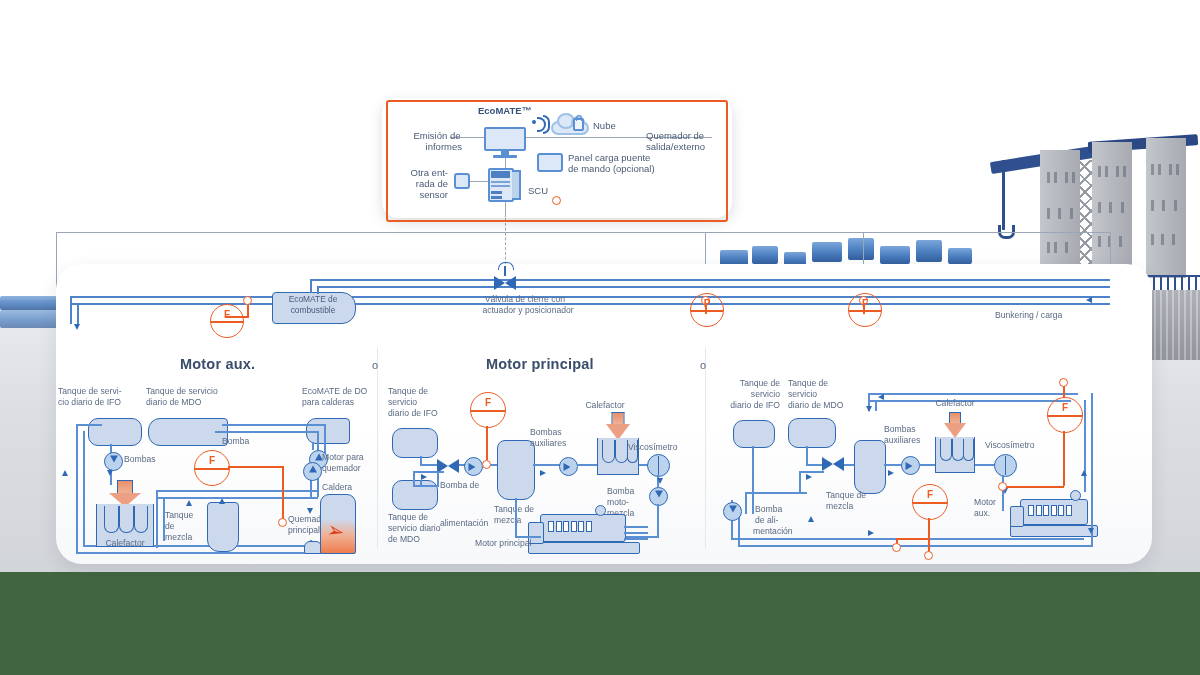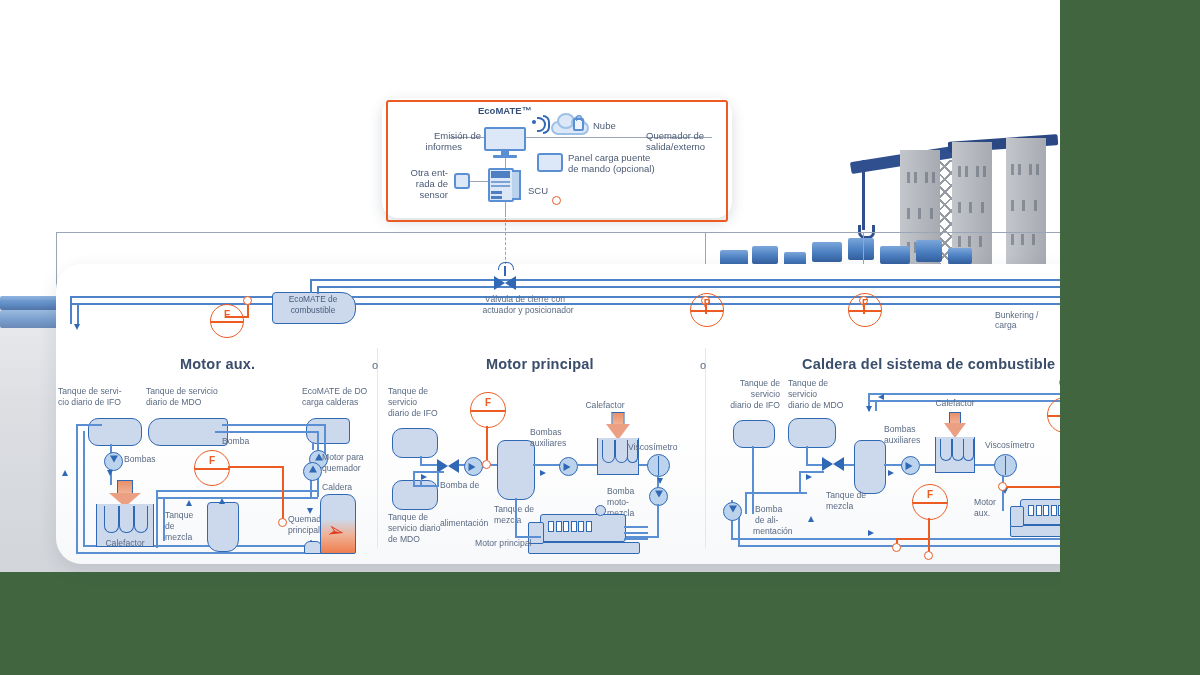--- a/index.html
+++ b/index.html
@@ -2,21 +2,21 @@
 <html><head>
 <meta charset="utf-8">
 <style>
   html,body{margin:0;padding:0;}
   body{
     width:1200px;height:675px;overflow:hidden;
     background:#41663f;
     font-family:"Liberation Sans", sans-serif;
     position:relative;
   }
-  #stage{position:absolute;left:0;top:0;width:1060px;height:675px;overflow:hidden;}
+  #stage{position:absolute;left:0;top:0;width:1200px;height:675px;overflow:hidden;}
 
   
   .bg-white{position:absolute;left:0;top:0;width:1200px;height:572px;background:#ffffff;}
   .bg-sea{position:absolute;left:0;top:300px;width:1200px;height:272px;
     background:linear-gradient(180deg,#e9ebee 0%,#dcdee2 40%,#d2d5d9 100%);}
   .bg-horizon{position:absolute;left:0;top:300px;width:1200px;height:2px;background:#c9ccd2;opacity:.6;}
 
   
   .ship{position:absolute;right:0;top:60px;width:220px;height:300px;overflow:hidden;}
   .hull{position:absolute;left:30px;top:230px;width:200px;height:110px;
@@ -246,21 +246,21 @@
 
   <div style="position:absolute;left:551px;top:113px;width:38px;height:22px;">
     <div style="position:absolute;left:0;top:8px;width:38px;height:14px;background:#dce8f7;border:2px solid #9dc1e6;border-radius:9px;box-sizing:border-box"></div>
     <div style="position:absolute;left:6px;top:0px;width:18px;height:16px;background:#dce8f7;border:2px solid #9dc1e6;border-radius:50%;box-sizing:border-box"></div>
     <div style="position:absolute;left:20px;top:3px;width:14px;height:13px;background:#dce8f7;border:2px solid #9dc1e6;border-radius:50%;box-sizing:border-box"></div>
     <div style="position:absolute;left:22px;top:5px;width:11px;height:13px;border:2px solid #5b8fd4;border-radius:2px;background:#eef4fb;box-sizing:border-box"></div>
     <div style="position:absolute;left:25px;top:2px;width:6px;height:6px;border:1.6px solid #5b8fd4;border-bottom:none;border-radius:4px 4px 0 0;box-sizing:border-box"></div>
   </div>
   <div class="eco-label" style="left:593px;top:120px;">Nube</div>
 
-  <div class="eco-label r" style="left:423px;top:130px;width:58px;text-align:right">Emisión de</div>
+  <div class="eco-label r" style="left:408px;top:130px;width:58px;text-align:center">Emisión de</div>
   <div class="eco-label r" style="left:404px;top:141px;width:58px;text-align:right">informes</div>
 
   <div class="eco-label" style="left:646px;top:130px;">Quemador de</div>
   <div class="eco-label" style="left:646px;top:141px;">salida/externo</div>
 
   <div style="position:absolute;left:537px;top:153px;width:26px;height:19px;border:2px solid #5b8fd4;border-radius:3px;background:#dce8f7;box-sizing:border-box"></div>
   <div class="eco-label" style="left:568px;top:152px;">Panel carga puente</div>
   <div class="eco-label" style="left:568px;top:163px;">de mando (opcional)</div>
 
   <div style="position:absolute;left:488px;top:168px;width:34px;height:34px;">
@@ -328,29 +328,28 @@
   <div class="tap" style="left:859px;top:296px"></div>
   <div class="oline" style="left:863px;top:305px;width:1.6px;height:9px"></div>
   <div class="sen" style="left:848px;top:293px;width:32px;height:32px">
     <span>F</span>
   </div>
 
   <div class="sec-title" style="left:180px;top:356px">Motor aux.</div>
   <div class="or" style="left:372px;top:359px">o</div>
   <div class="sec-title" style="left:486px;top:356px">Motor principal</div>
   <div class="or" style="left:700px;top:359px">o</div>
-  <div class="sec-title" style="left:802px;top:356px">Caldera del sistema de combustible</div>
 
   <div>
     <div class="lbl" style="left:58px;top:386px;width:90px">Tanque de servi-</div>
     <div class="lbl" style="left:58px;top:397px;width:90px">cio diario de IFO</div>
     <div class="lbl" style="left:146px;top:386px;width:100px">Tanque de servicio</div>
     <div class="lbl" style="left:146px;top:397px;width:100px">diario de MDO</div>
     <div class="lbl" style="left:302px;top:386px;width:90px">EcoMATE de DO</div>
-    <div class="lbl" style="left:302px;top:397px;width:90px">carga calderas</div>
+    <div class="lbl" style="left:302px;top:397px;width:90px">para calderas</div>
 
     <div class="tank tank-h" style="left:88px;top:418px;width:52px;height:26px"></div>
     <div class="tank tank-h" style="left:148px;top:418px;width:78px;height:26px;border-radius:12px 4px 4px 12px"></div>
     <div class="tank tank-h" style="left:306px;top:418px;width:42px;height:24px;border-radius:10px 4px 4px 10px"></div>
 
     <div class="pipe" style="left:76px;top:424px;width:2px;height:130px"></div>
     <div class="pipe" style="left:76px;top:552px;width:262px;height:2px"></div>
     <div class="pipe" style="left:76px;top:424px;width:26px;height:2px"></div>
     <div class="pipe" style="left:83px;top:431px;width:2px;height:114px"></div>
     <div class="pipe" style="left:83px;top:545px;width:255px;height:2px"></div>

